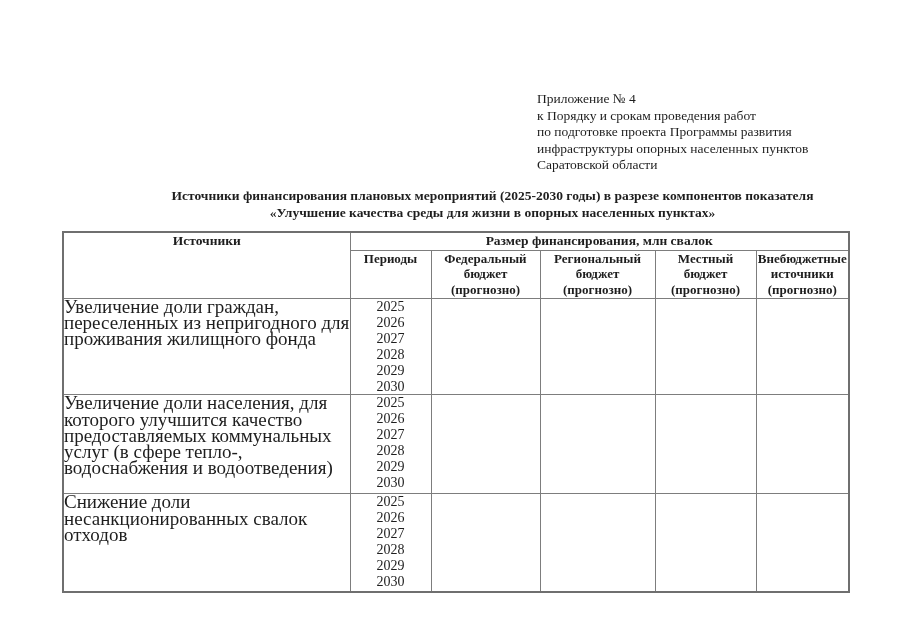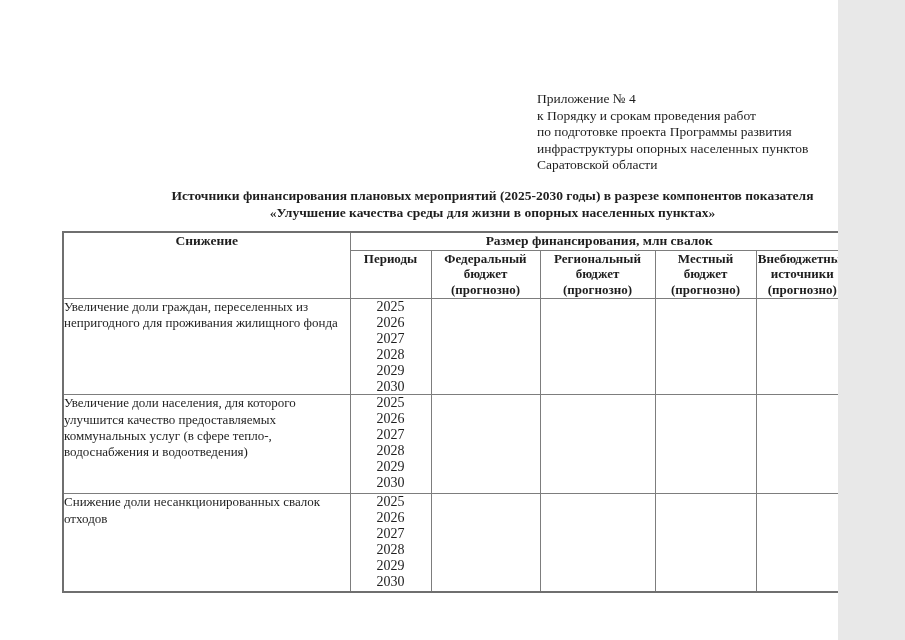--- a/index.html
+++ b/index.html
@@ -2,21 +2,21 @@
 <html><head>
 <meta charset="utf-8">
 <style>
   html, body {
     margin: 0;
     padding: 0;
     background: #e8e8e8;
   }
   .page {
     position: relative;
-    width: 838px;
+    width: 905px;
     height: 640px;
     background: #ffffff;
     overflow: hidden;
     font-family: "Liberation Serif", "DejaVu Serif", serif;
     color: #1e1e1e;
   }
   
   .appendix {
     position: absolute;
     left: 537px;
@@ -73,21 +73,21 @@
   .th-col {
     height: 47px;
     line-height: 15.4px;
     font-size: 13px;
     padding: 0 1px;
   }
   .cell-component {
     text-align: left;
     padding: 1px 5px 0 5px;
     line-height: 16.2px;
-    font-size: 13px;
+    font-size: 19px;
   }
   .cell-periods {
     text-align: center;
     white-space: pre-line;
     line-height: 15.9px;
     font-size: 14px;
     padding-top: 1px;
   }
   .row-1 td { height: 95px; }
   .row-2 td { height: 98px; }
@@ -115,21 +115,21 @@
     <colgroup>
       <col style="width:287px">
       <col style="width:81px">
       <col style="width:109px">
       <col style="width:115px">
       <col style="width:101px">
       <col style="width:93px">
     </colgroup>
     <thead>
       <tr>
-        <th class="th-component" rowspan="2">Снижение</th>
+        <th class="th-component" rowspan="2">Источники</th>
         <th class="th-group" colspan="5">Размер финансирования, млн свалок</th>
       </tr>
       <tr>
         <th class="th-col">Периоды</th>
         <th class="th-col">Федеральный бюджет (прогнозно)</th>
         <th class="th-col">Региональный бюджет (прогнозно)</th>
         <th class="th-col">Местный бюджет (прогнозно)</th>
         <th class="th-col">Внебюджетные источники (прогнозно)</th>
       </tr>
     </thead>

